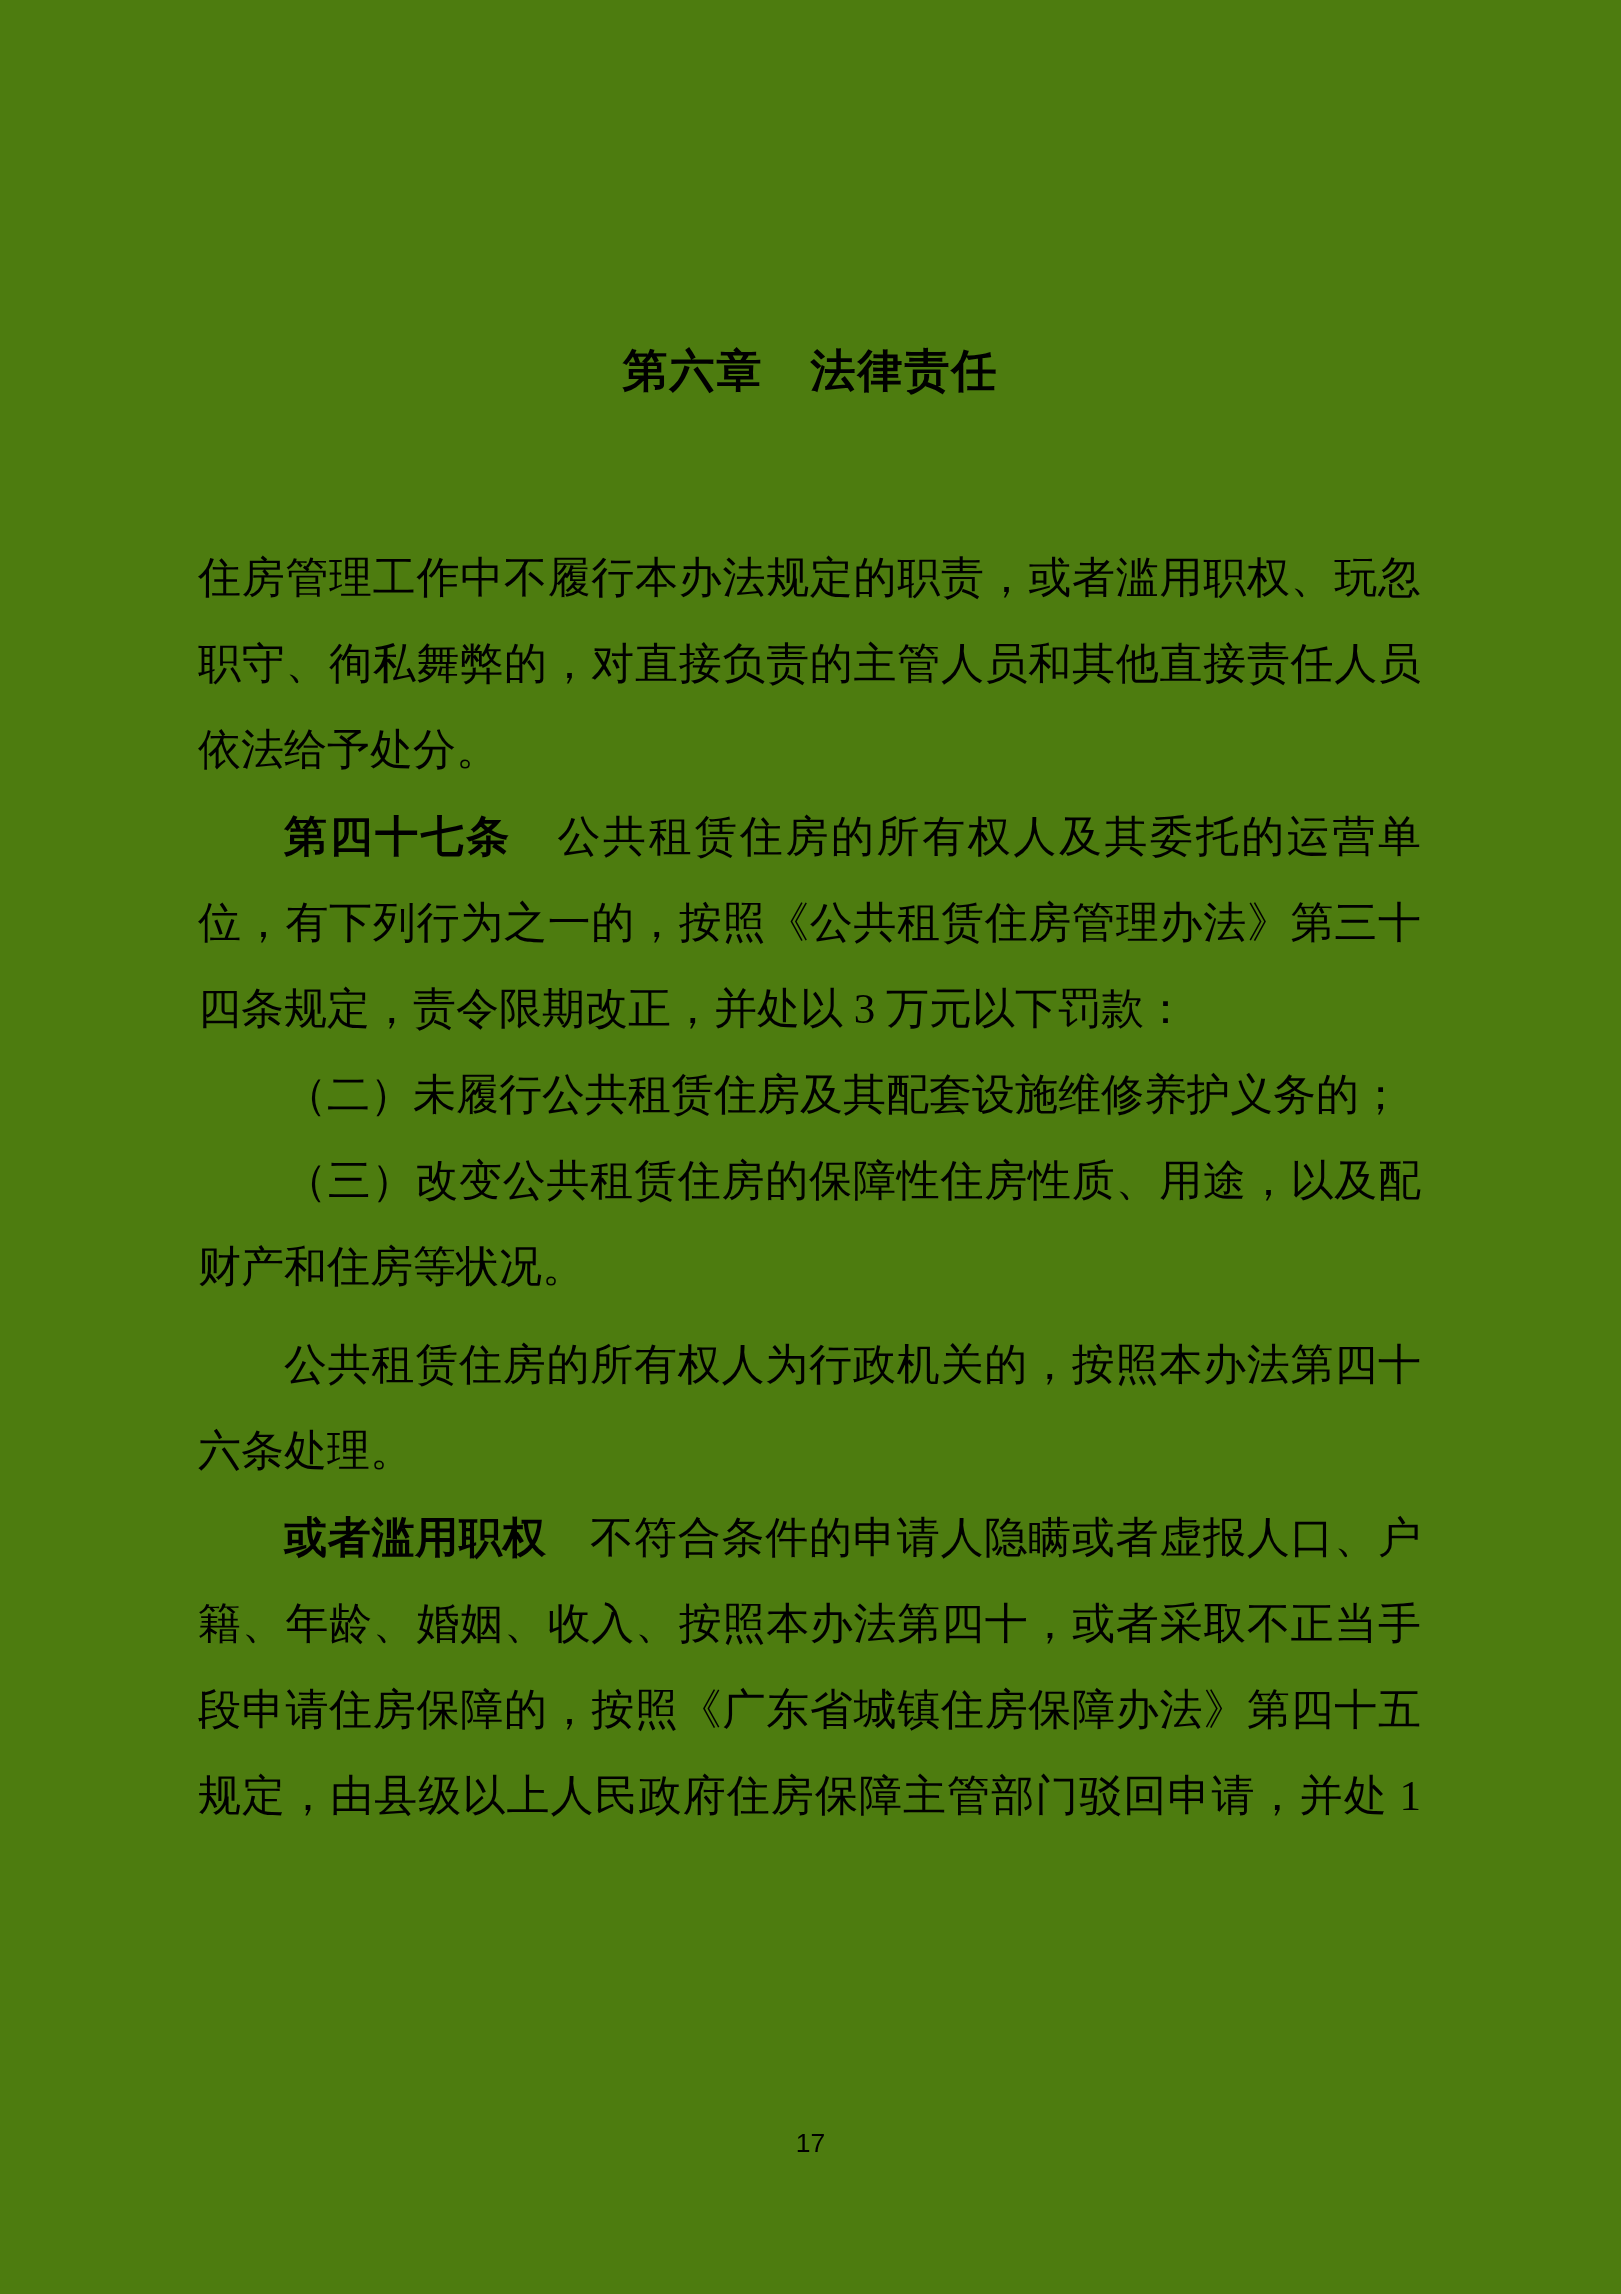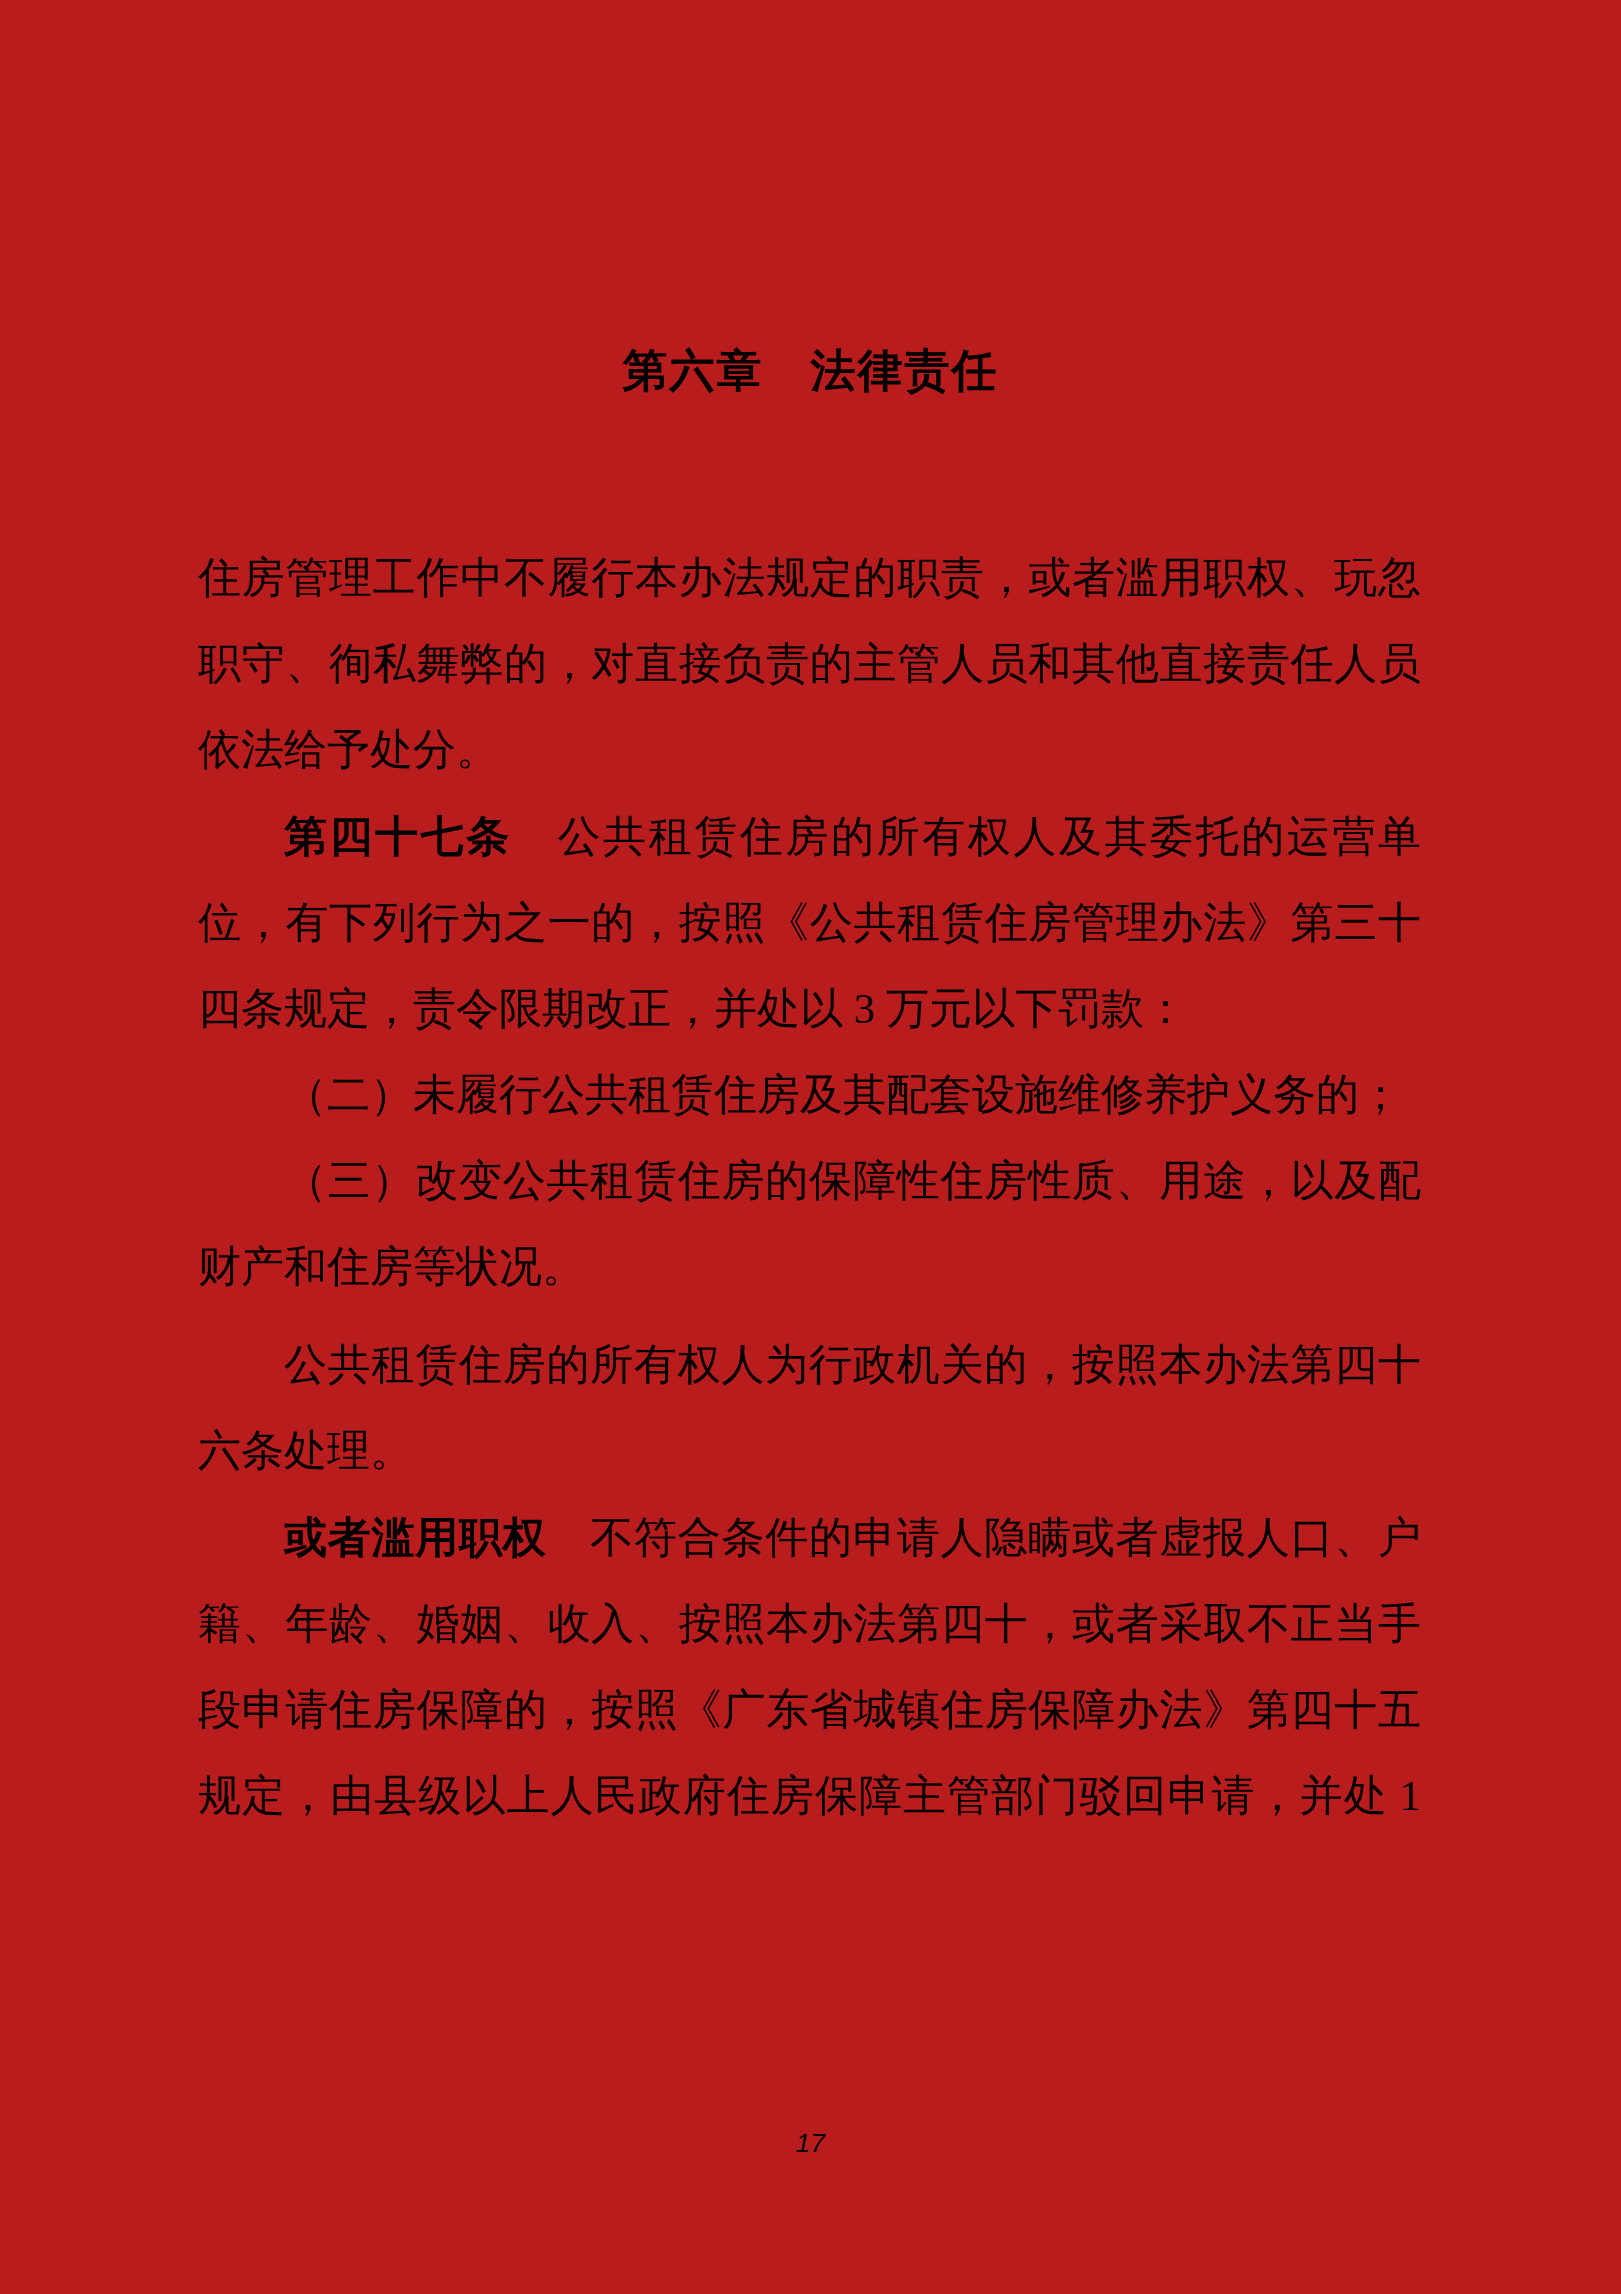--- a/index.html
+++ b/index.html
@@ -4,21 +4,21 @@
 <style>
   html, body {
     margin: 0;
     padding: 0;
     background: #ffffff;
   }
   .page {
     position: relative;
     width: 1621px;
     height: 2295px;
-    background: #b91c1c;
+    background: #4d7c0f;
     color: #000000;
     overflow: hidden;
   }
   .chapter-title {
     position: absolute;
     top: 341px;
     left: 0;
     width: 100%;
     text-align: center;
     font-family: "Liberation Sans", "DejaVu Sans", sans-serif;
@@ -56,21 +56,20 @@
   }
   .page-number {
     position: absolute;
     top: 2127px;
     left: 0;
     width: 100%;
     text-align: center;
     font-family: "Liberation Sans", "DejaVu Sans", sans-serif;
     font-size: 26.5px;
     line-height: 33px;
-    font-style: italic;
   }
 </style>
 </head>
 <body>
 
 <div class="page">
 
   <div class="chapter-title">第六章　法律责任</div>
 
   <div class="body-text">

